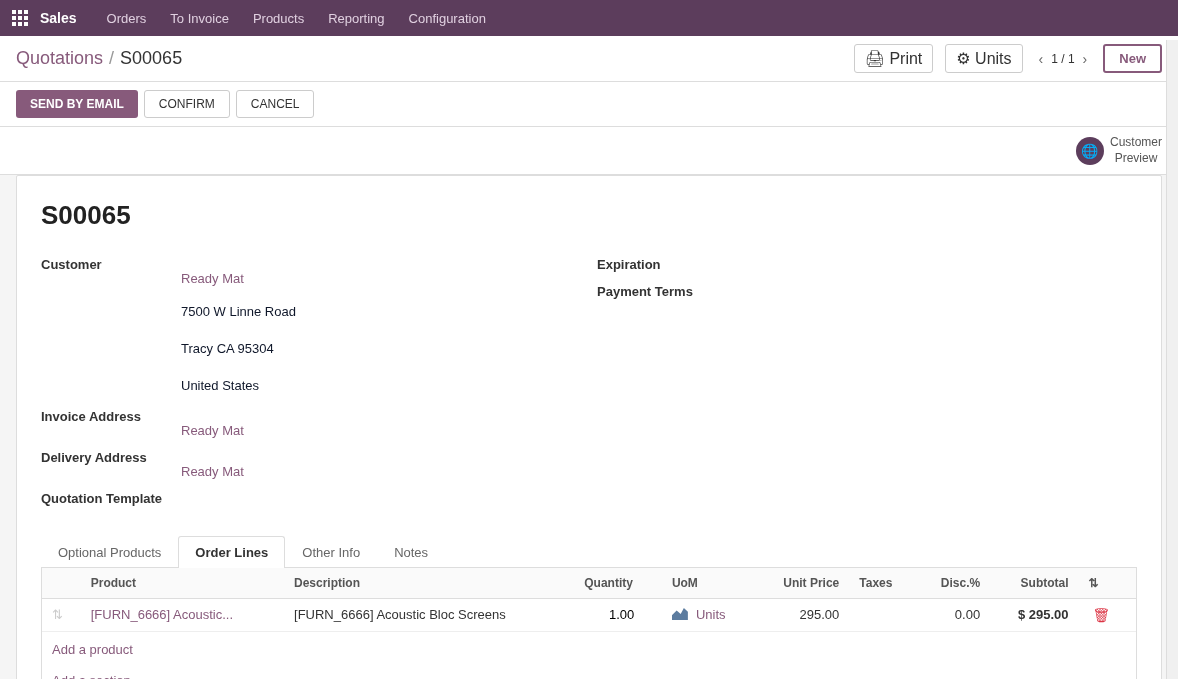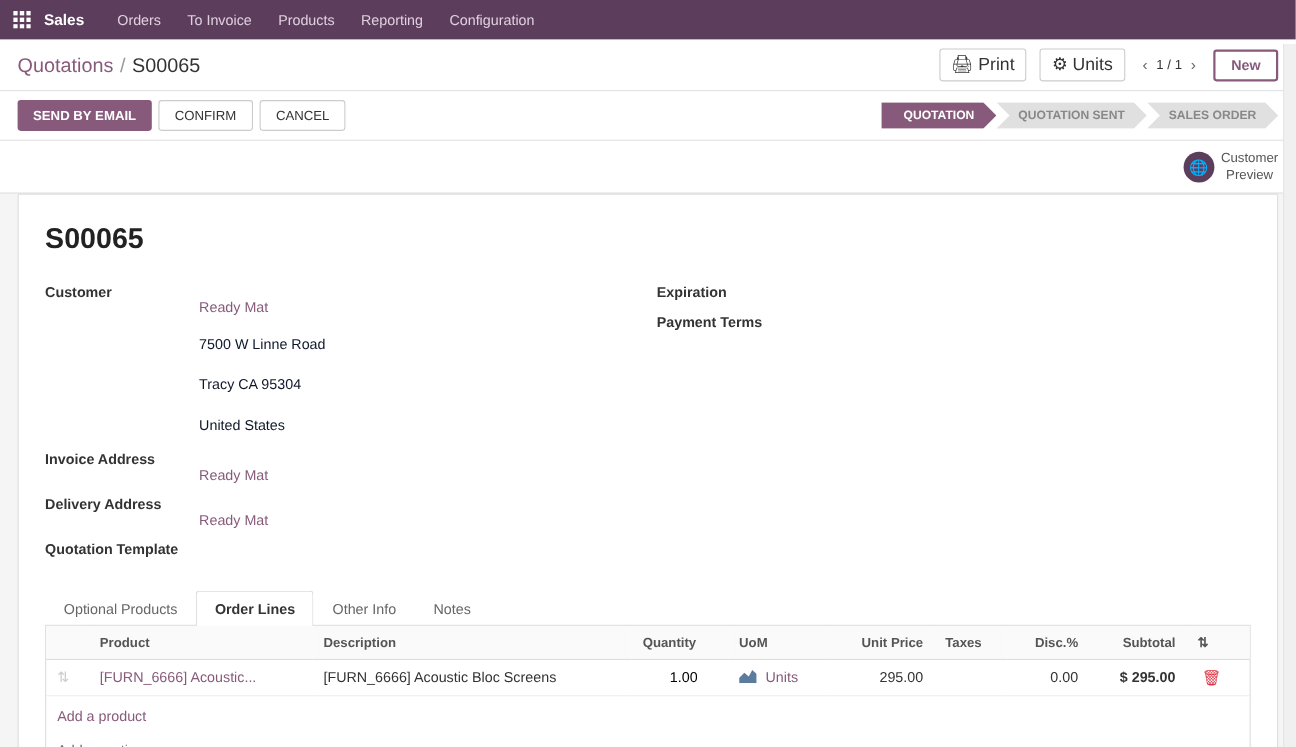--- a/index.html
+++ b/index.html
@@ -407,25 +407,20 @@
     </div>
     <button class="new-btn">New</button>
   </div>
 </div>
 
 <div class="action-buttons">
   <div class="left-btns">
     <button class="btn-email">SEND BY EMAIL</button>
     <button class="btn-confirm">CONFIRM</button>
     <button class="btn-cancel">CANCEL</button>
-  </div>
-  <div class="status-pipeline">
-    <div class="status-step active">QUOTATION</div>
-    <div class="status-step inactive">QUOTATION SENT</div>
-    <div class="status-step inactive">SALES ORDER</div>
   </div>
 </div>
 
 <div class="customer-preview-bar">
   <button class="customer-preview-btn">
     <div class="globe-icon">🌐</div>
     <span style="text-align:center; line-height:1.3; color:#555; font-size:12px;">Customer<br>Preview</span>
   </button>
 </div>
 

